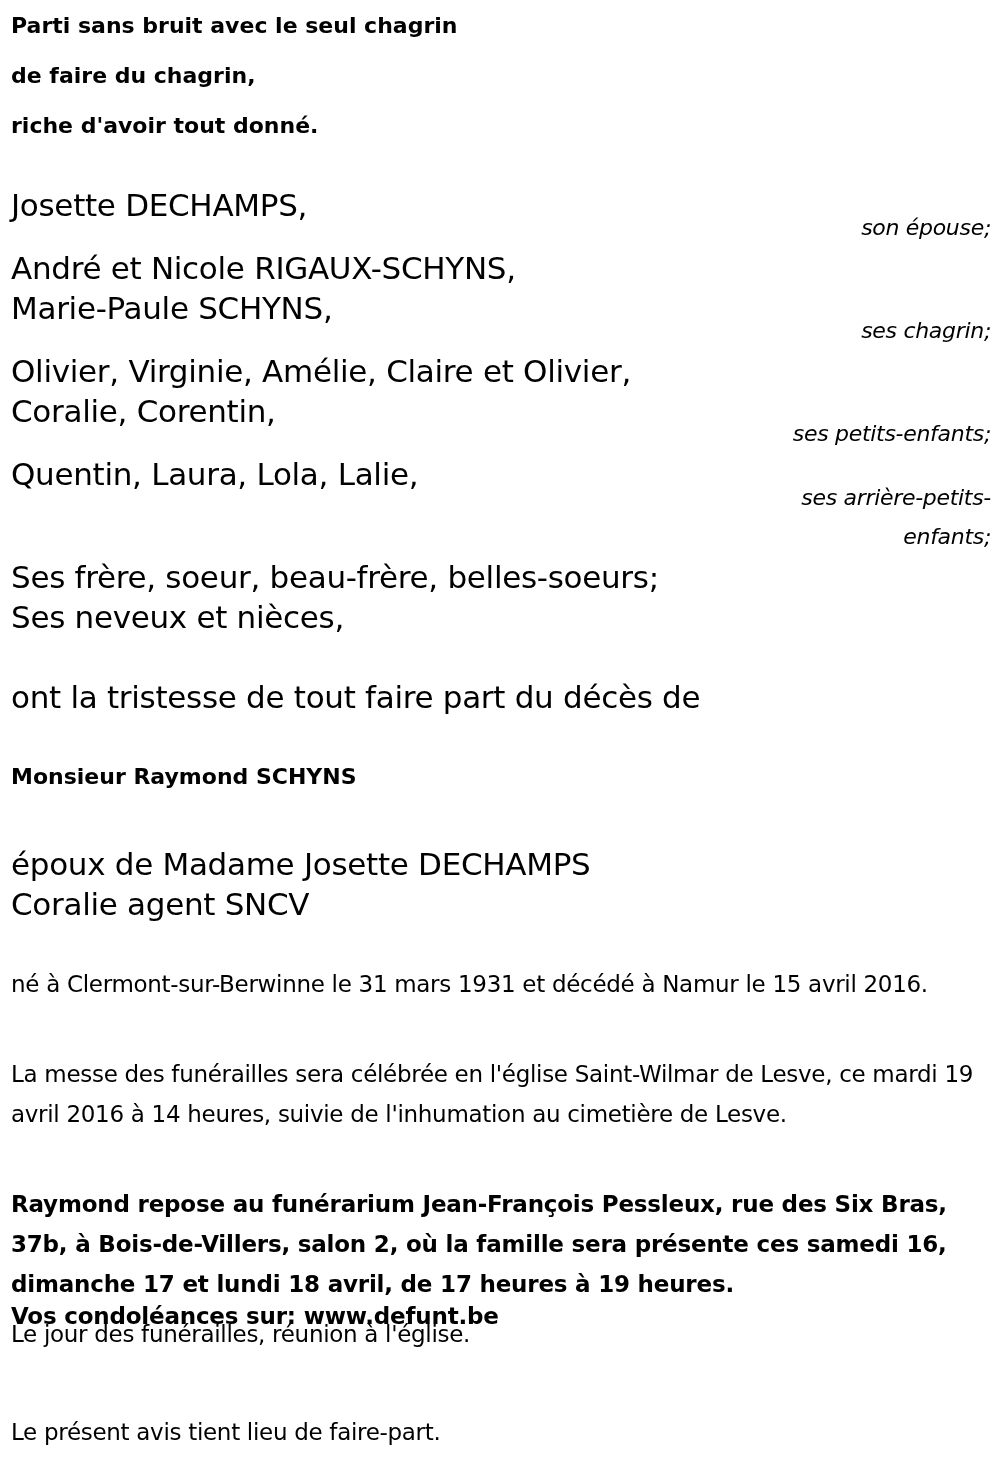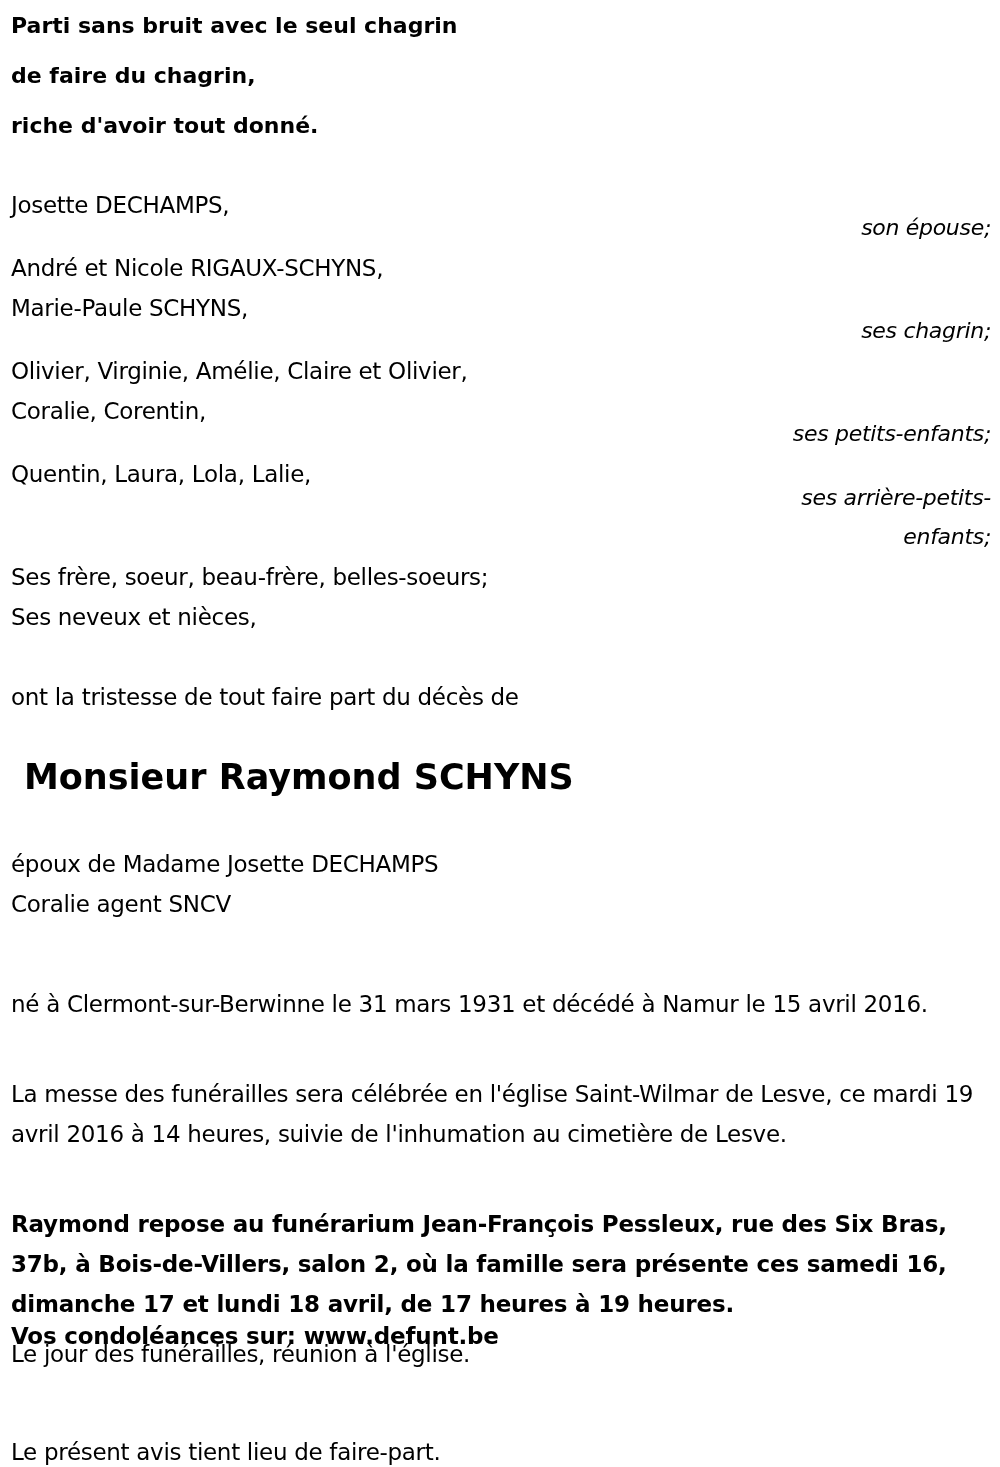--- a/index.html
+++ b/index.html
@@ -18,21 +18,21 @@
     .doc {
       position: absolute;
       left: 11px;
       top: 0;
       width: 980px;
     }
     .line {
       position: absolute;
       left: 0;
       white-space: nowrap;
-      font-size: 23px;
+      font-size: 31px;
       line-height: 28px;
       letter-spacing: -0.3px;
     }
     .bold {
       font-weight: bold;
       letter-spacing: 0px;
     }
     .poem {
       font-size: 22px;
     }
@@ -40,35 +40,34 @@
       position: absolute;
       right: 0;
       white-space: nowrap;
       font-style: italic;
       font-size: 22px;
       line-height: 28px;
       letter-spacing: -0.3px;
     }
     .title {
       position: absolute;
-      left: 13px;
+      left: 0;
       white-space: nowrap;
       font-weight: bold;
-      font-size: 35px;
+      font-size: 22px;
       line-height: 40px;
       text-align: right;
     }
     .para {
       position: absolute;
       left: 0;
       width: 980px;
       font-size: 23px;
       line-height: 40px;
       letter-spacing: -0.3px;
-      margin-top: 20px;
     }
     .para.bold { letter-spacing: -0.2px; }
   </style>
 </head>
 <body>
 
 <div class="doc">
 
   <div class="line bold poem" style="top:12px">Parti sans bruit avec le seul chagrin</div>
   <div class="line bold poem" style="top:62px">de faire du chagrin,</div>

